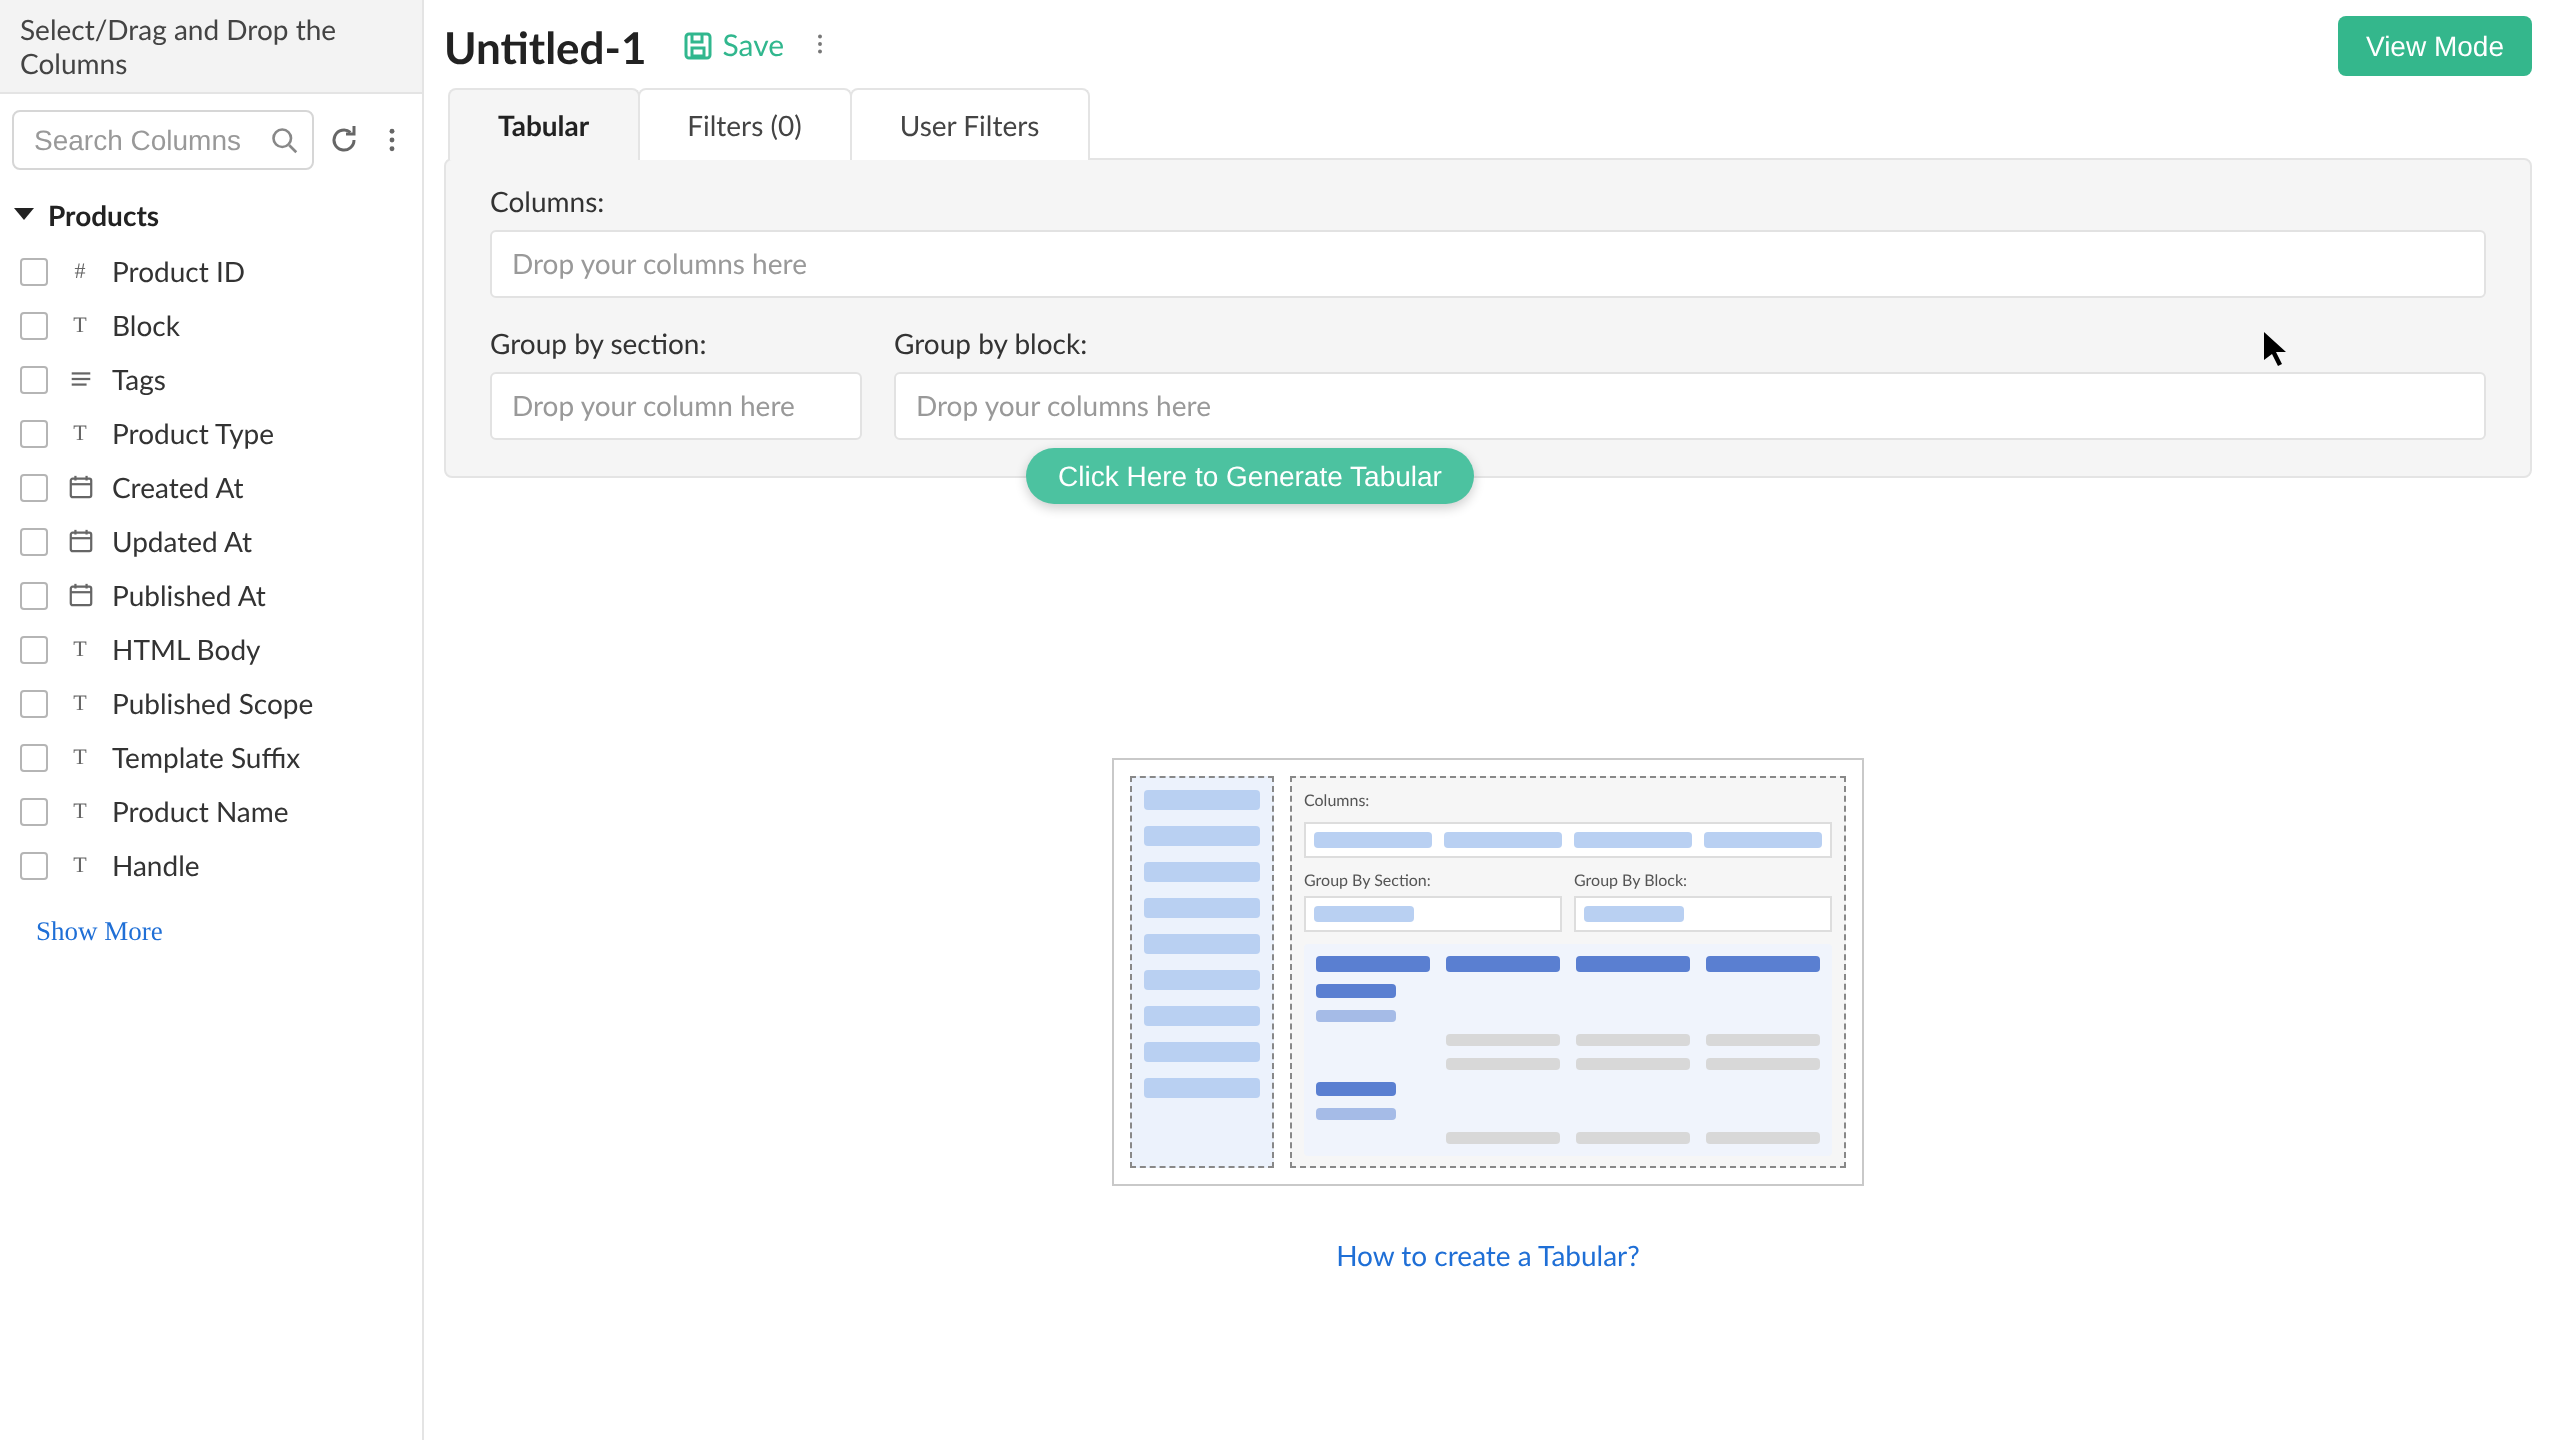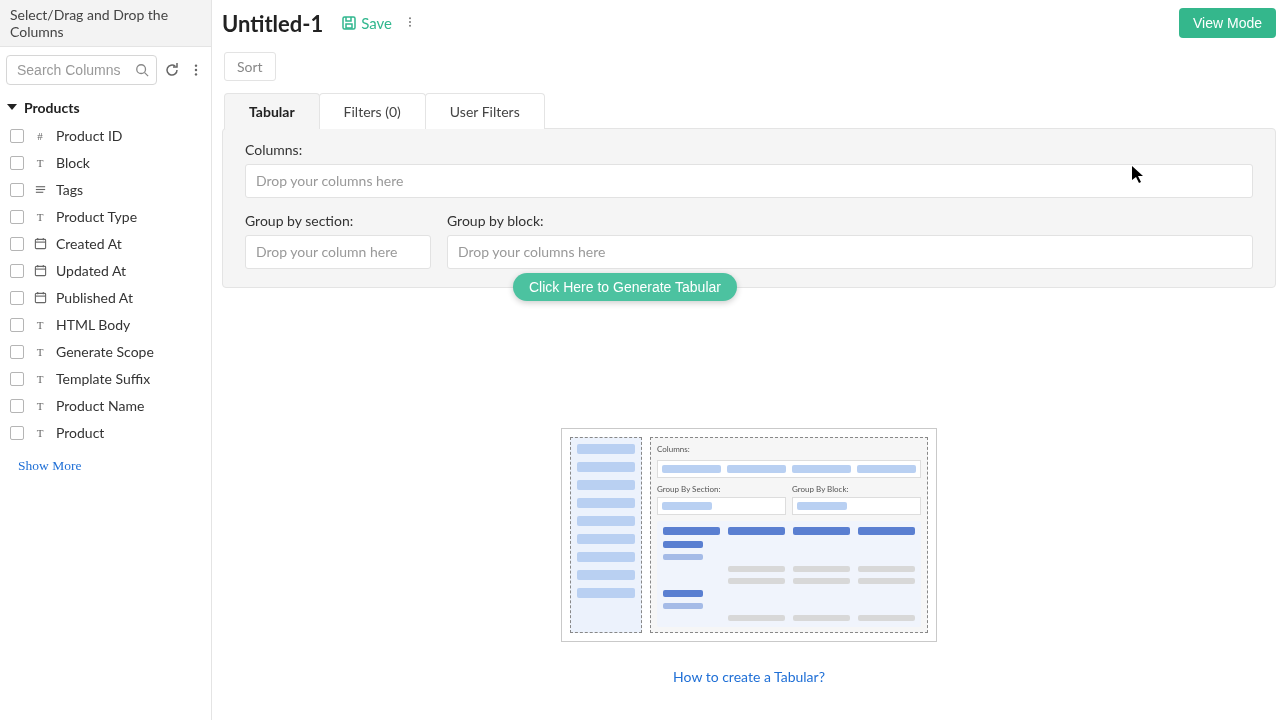--- a/index.html
+++ b/index.html
@@ -106,21 +106,21 @@
     color: #1f6fd6;
     font-size: 13.5px;
     padding: 4px 0 4px 18px;
     cursor: pointer;
     font-family: Liberation Serif, serif;
   }
 
   
   .main {
     flex: 1;
-    padding: 6px 4px 0 10px;
+    padding: 6px 14px 0 10px;
     position: relative;
     overflow: hidden;
   }
   .titlebar {
     display: flex;
     align-items: center;
     gap: 18px;
     padding: 2px 0 6px 0;
   }
   .doc-title {
@@ -433,36 +433,36 @@
           <span>Published At</span>
         </div>
         <div class="field-row">
           <span class="checkbox"></span>
           <span class="type-glyph">T</span>
           <span>HTML Body</span>
         </div>
         <div class="field-row">
           <span class="checkbox"></span>
           <span class="type-glyph">T</span>
-          <span>Generate Scope</span>
+          <span>Published Scope</span>
         </div>
         <div class="field-row">
           <span class="checkbox"></span>
           <span class="type-glyph">T</span>
           <span>Template Suffix</span>
         </div>
         <div class="field-row">
           <span class="checkbox"></span>
           <span class="type-glyph">T</span>
           <span>Product Name</span>
         </div>
         <div class="field-row">
           <span class="checkbox"></span>
           <span class="type-glyph">T</span>
-          <span>Product</span>
+          <span>Handle</span>
         </div>
       </div>
 
     <div class="show-more">Show More</div>
   </aside>
 
   <main class="main">
     <div class="titlebar">
       <div class="doc-title">Untitled-1</div>
       <div class="save-group">
@@ -479,23 +479,20 @@
               <circle cx="8" cy="3" r="1.3"></circle>
               <circle cx="8" cy="8" r="1.3"></circle>
               <circle cx="8" cy="13" r="1.3"></circle>
             </svg>
         </span>
       </div>
       <div class="spacer"></div>
       <button class="view-mode">View Mode</button>
     </div>
 
-    <div>
-      <span class="sort-btn">Sort</span>
-    </div>
 
     <div class="tabs">
       <div class="tab active">Tabular</div>
       <div class="tab">
         <span>Filters</span>
         <span> </span>
         <span class="tab-count">(0)</span>
       </div>
       <div class="tab">User Filters</div>
     </div>

